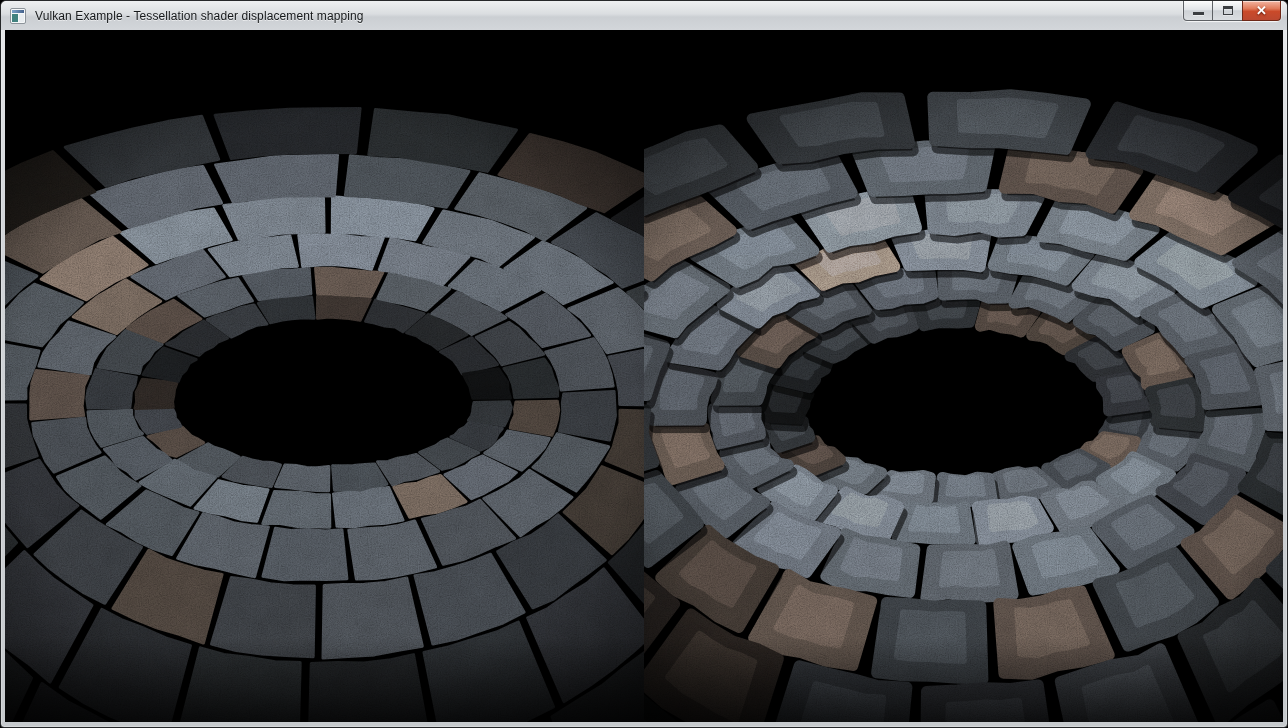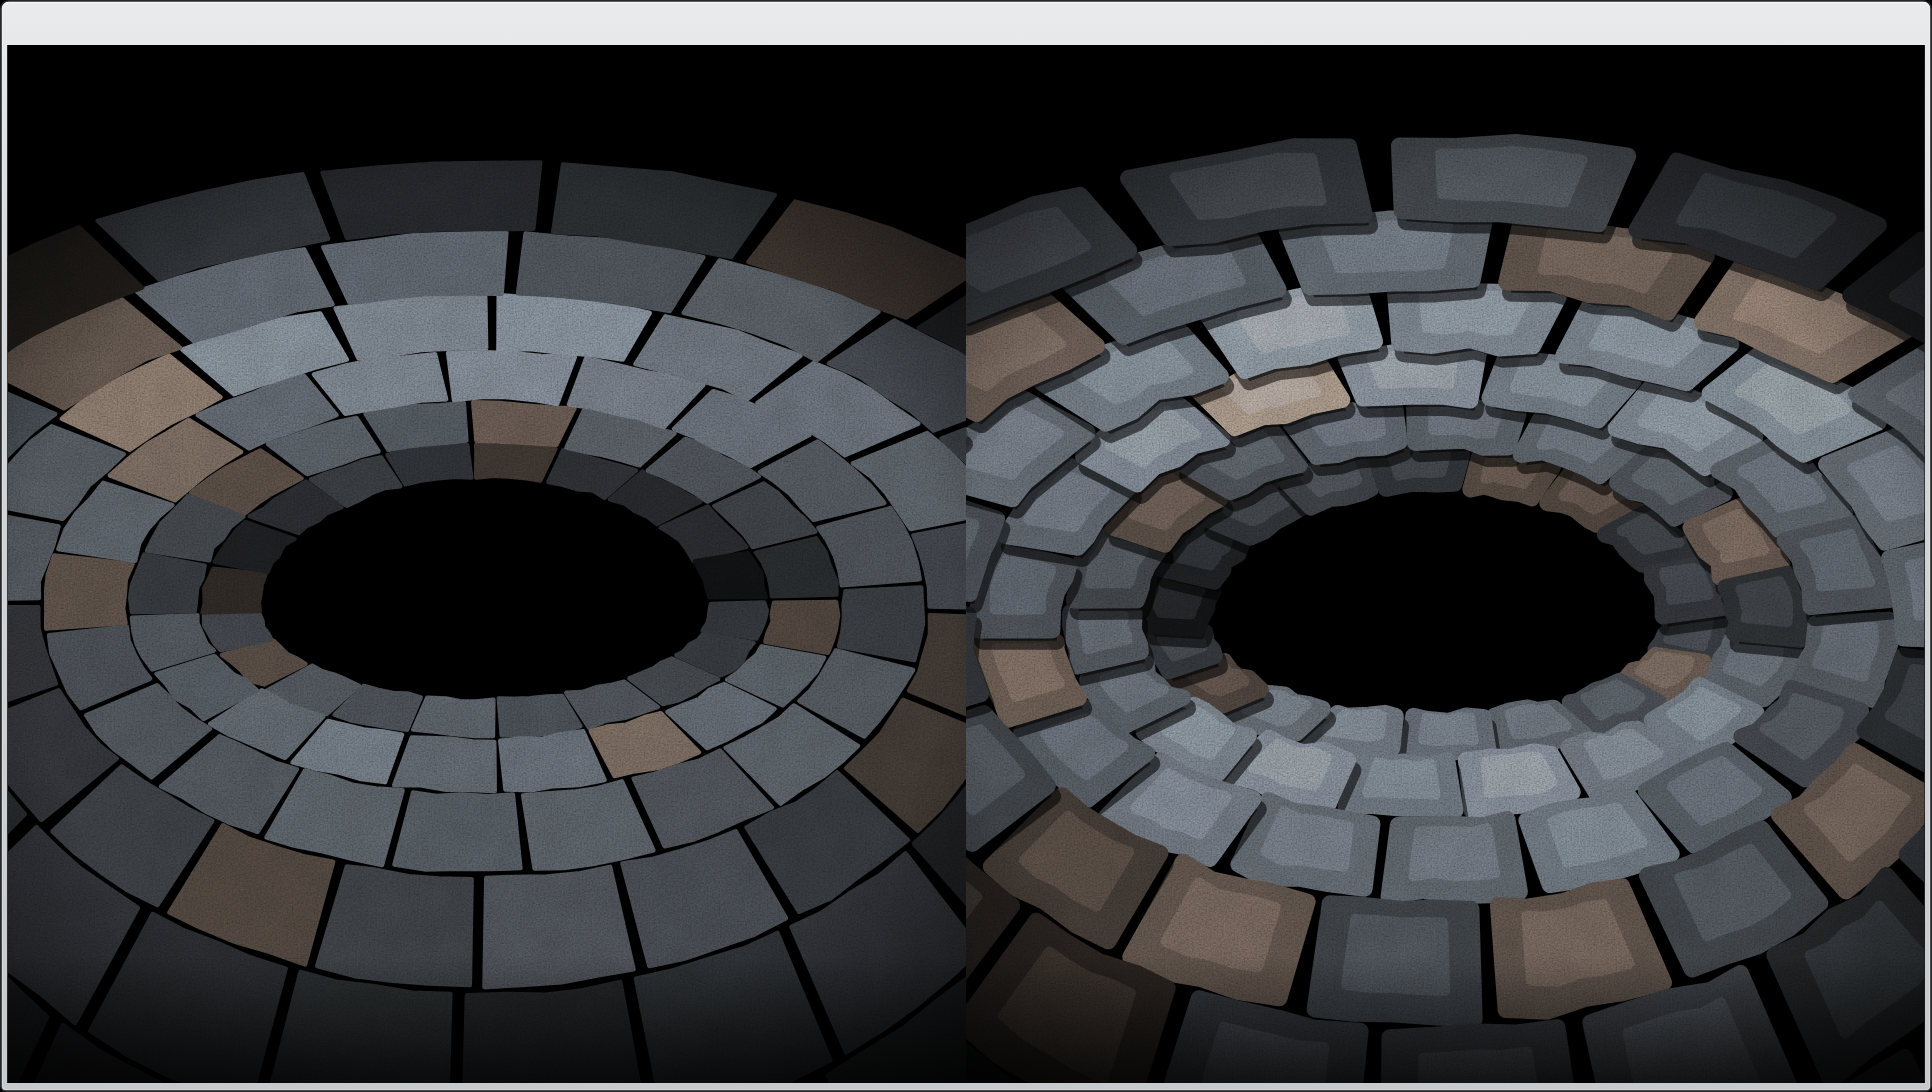--- a/index.html
+++ b/index.html
@@ -60,20 +60,39 @@
     linear-gradient(0deg,rgba(0,0,0,.72) 0,rgba(0,0,0,0) 85px),
     radial-gradient(560px 515px at 314px 388px,rgba(0,0,0,0) 57%,rgba(0,0,0,.5) 82%,rgba(0,0,0,.92) 100%);}
 
   .svgdefs{position:absolute;width:0;height:0;overflow:hidden;}
 </style>
 </head>
 <body>
 
 <div class="window">
 
+  <div class="titlebar">
+    <div class="appicon">
+      <div class="bar"></div>
+      <div class="p1"></div>
+      <div class="p2"></div>
+    </div>
+    <div class="title">Vulkan Example - Tessellation shader displacement mapping</div>
+    <div class="controls">
+      <div class="ctl min" title="Minimize">
+        <span class="glyph-min"></span>
+      </div>
+      <div class="ctl max" title="Maximize">
+        <span class="glyph-max"></span>
+      </div>
+      <div class="ctl close" title="Close">
+        <span class="glyph-close">✕</span>
+      </div>
+    </div>
+  </div>
 
   <div class="render-area">
     <div class="viewport" id="vp0">
         <svg width="639" height="692" viewBox="0 0 639 692">
           <g>
             <path d="M504.4,371.7L506.2,377.1L504.9,383.2L501.8,390.8L499.1,395.7L463.5,390.3L466.5,385.7L467.6,382.0L468.2,376.3L469.0,372.6Z" fill="hsl(212,7%,17.3%)" stroke="hsl(212,7%,17.3%)" stroke-width="3" stroke-linejoin="round" stroke-linecap="round"></path>
             <path d="M497.3,398.6L493.0,403.9L490.1,410.5L483.8,416.4L475.4,420.1L445.9,406.9L449.9,405.1L454.6,399.8L460.3,396.8L463.7,392.6Z" fill="hsl(212,7%,18.7%)" stroke="hsl(212,7%,18.7%)" stroke-width="3" stroke-linejoin="round" stroke-linecap="round"></path>
             <path d="M473.7,422.7L465.4,426.9L457.3,432.0L446.6,437.1L436.9,439.3L414.6,422.3L422.3,419.1L430.8,415.6L435.7,412.0L442.8,409.0Z" fill="hsl(212,7%,22.9%)" stroke="hsl(212,7%,22.9%)" stroke-width="3" stroke-linejoin="round" stroke-linecap="round"></path>
             <path d="M433.5,441.3L422.8,444.9L411.6,448.5L398.7,450.6L387.8,455.2L372.5,431.8L383.1,431.4L392.5,428.2L403.2,426.4L411.2,424.5Z" fill="hsl(212,7%,26.8%)" stroke="hsl(212,7%,26.8%)" stroke-width="3" stroke-linejoin="round" stroke-linecap="round"></path>
             <path d="M381.9,454.1L369.2,457.8L356.5,459.4L343.7,460.3L329.5,460.2L327.6,435.7L338.8,435.8L348.3,435.5L359.7,434.4L369.8,434.0Z" fill="hsl(212,7%,25.5%)" stroke="hsl(212,7%,25.5%)" stroke-width="3" stroke-linejoin="round" stroke-linecap="round"></path>

